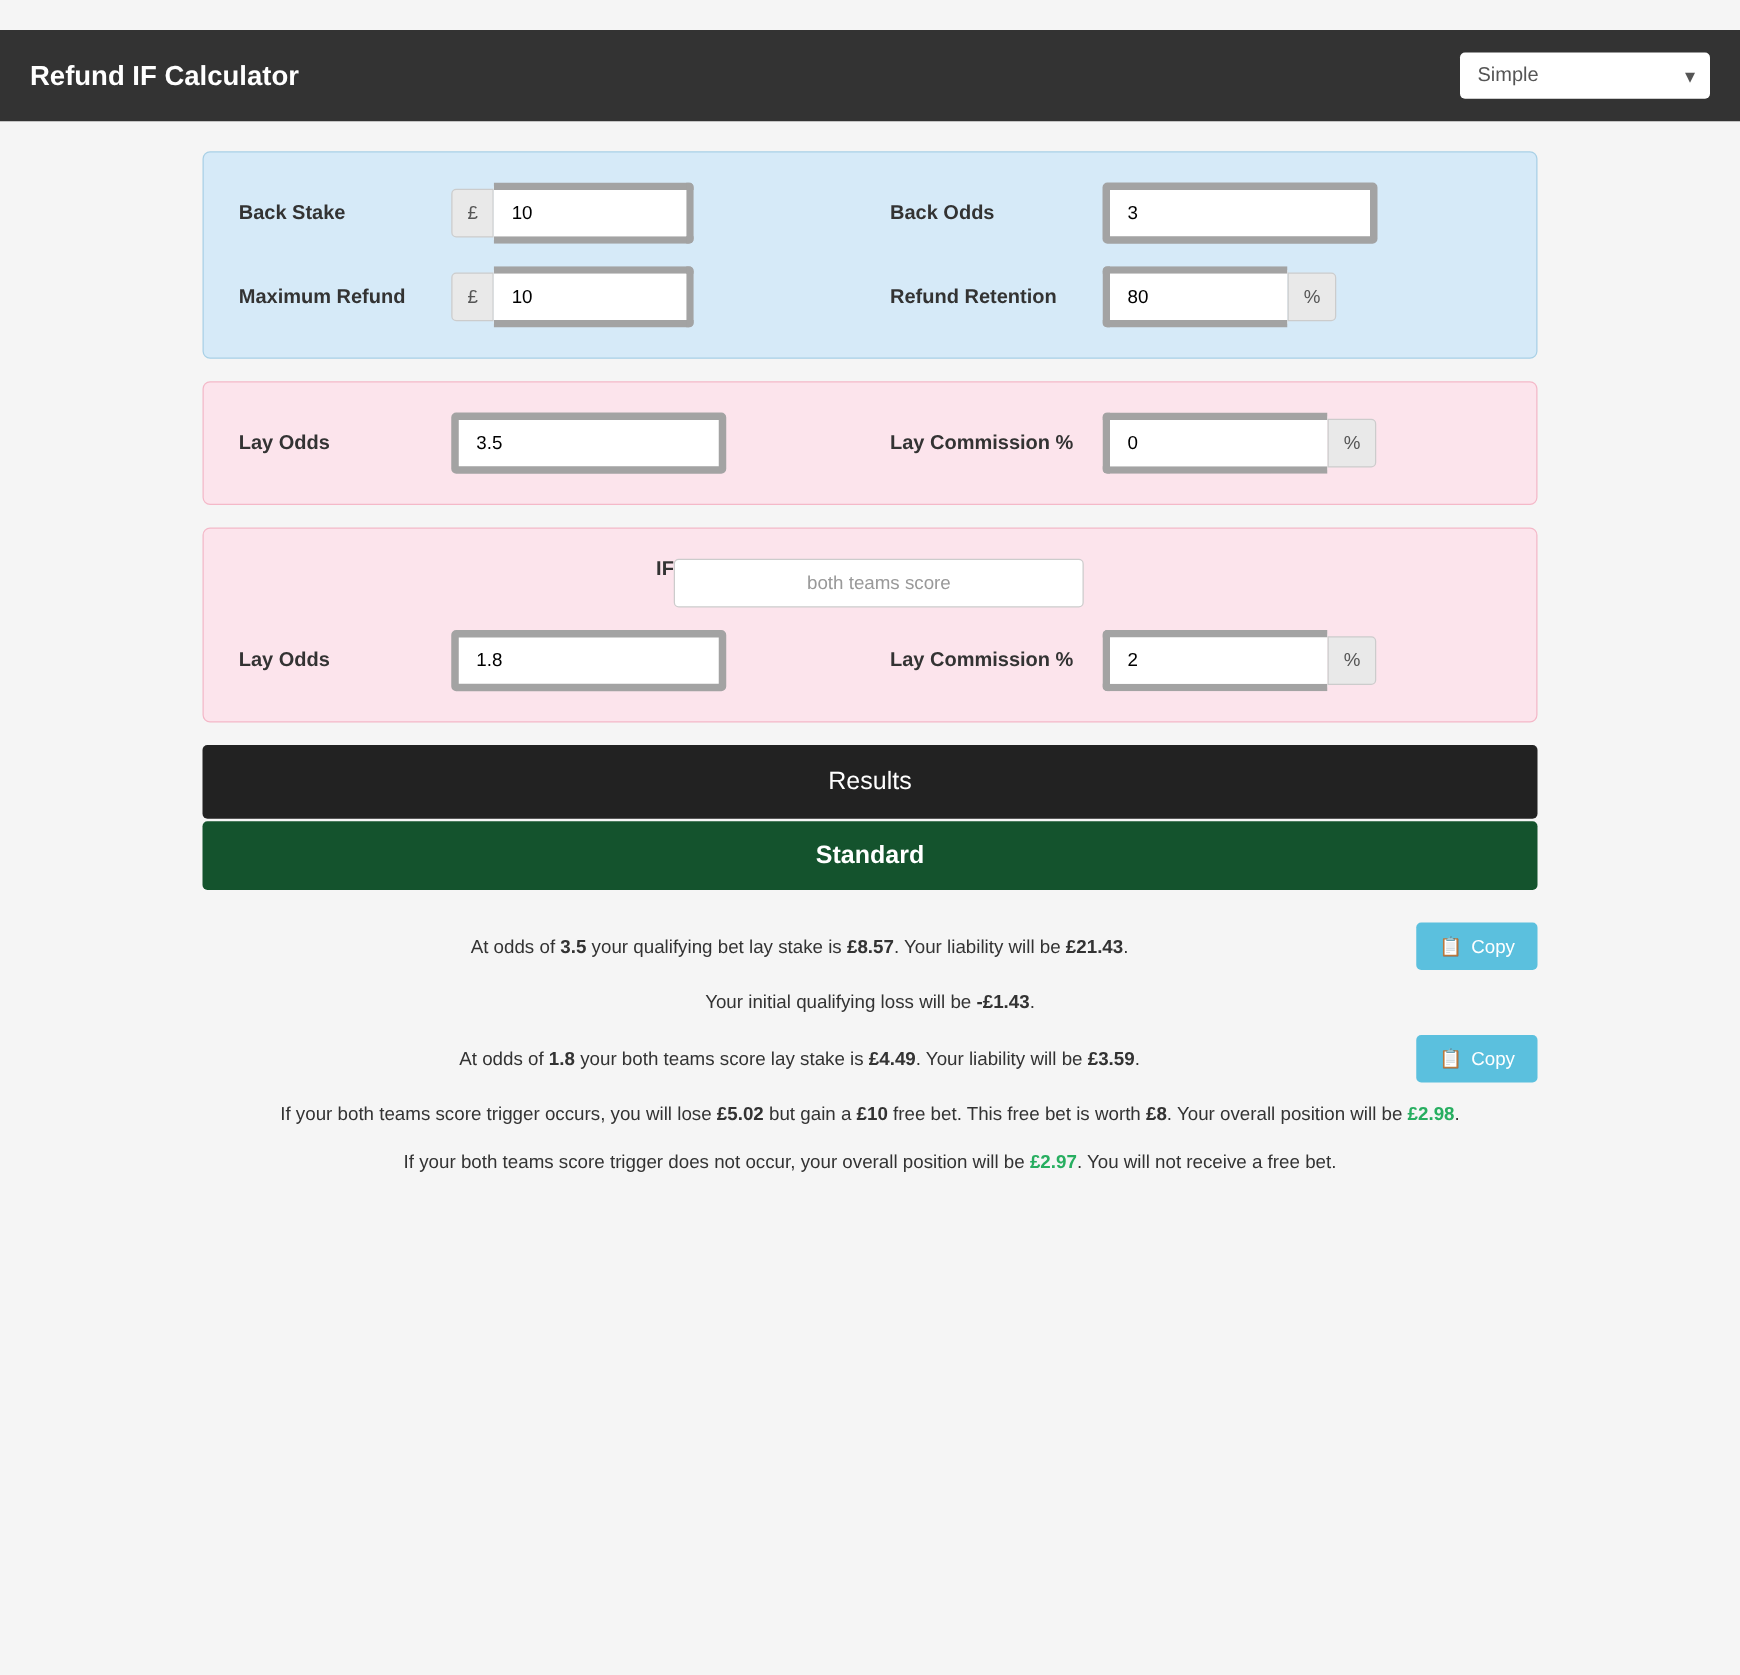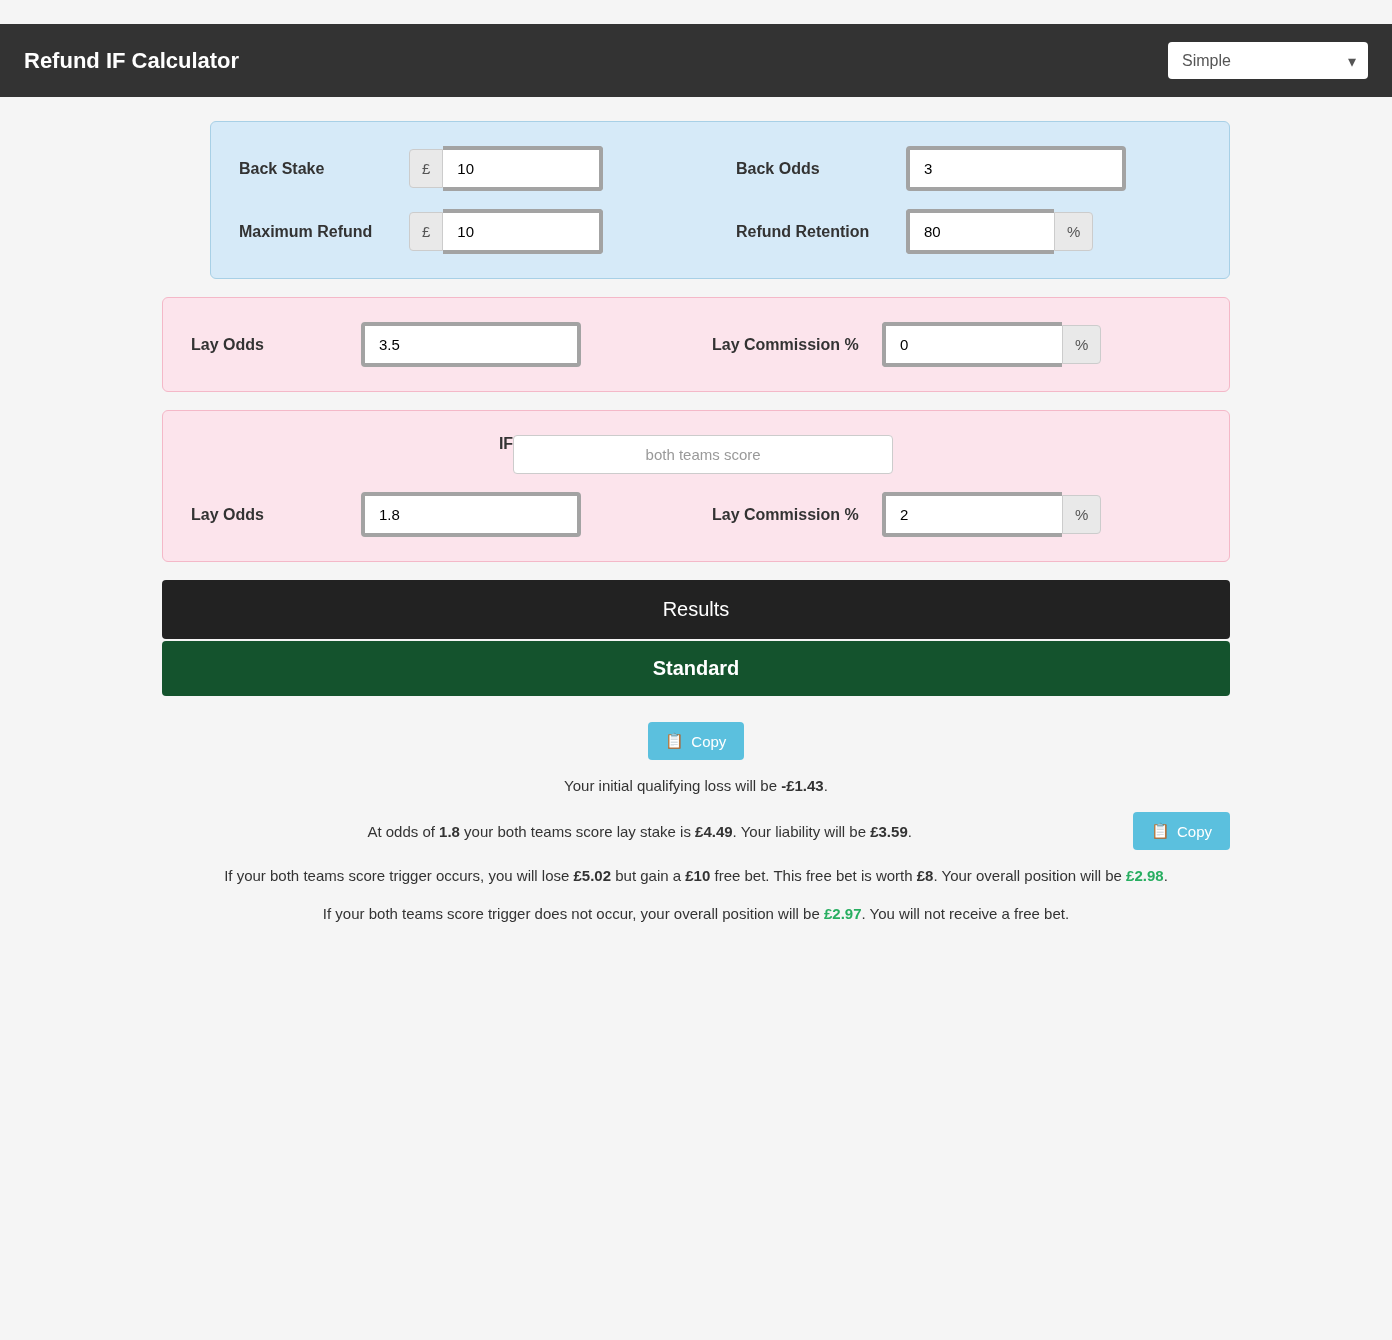--- a/index.html
+++ b/index.html
@@ -45,21 +45,20 @@
     .main { max-width: 1100px; margin: 24px auto; padding: 0 16px; }
 
     .card {
       border-radius: 6px;
       padding: 24px 28px;
       margin-bottom: 18px;
     }
     .card-blue {
       background: #d6eaf8;
       border: 1.5px solid #a8d0e6;
-      margin-left: 48px;
     }
     .card-pink {
       background: #fce4ec;
       border: 1.5px solid #f4b8c8;
     }
 
     .form-row {
       display: flex;
       align-items: center;
       margin-bottom: 18px;
@@ -88,21 +87,21 @@
     }
     .input-suffix {
       background: #e9e9e9;
       border: 1px solid #ccc;
       padding: 10px 12px;
       border-radius: 0 4px 4px 0;
       color: #555;
       font-size: 15px;
     }
     .input-field {
-      border: 4px solid #a3a3a3;
+      border: 6px solid #a3a3a3;
       padding: 10px 14px;
       font-size: 15px;
       outline: none;
       background: #fff;
     }
     .input-field.with-prefix { border-left: none; border-radius: 0 4px 4px 0; }
     .input-field.with-suffix { border-right: none; border-radius: 4px 0 0 4px; }
     .input-field.standalone { border-radius: 4px; }
     .input-group { display: flex; align-items: center; }
 
@@ -117,21 +116,21 @@
       font-weight: bold;
       font-size: 16px;
     }
     .if-input {
       border: 1px solid #ccc;
       padding: 10px 20px;
       font-size: 15px;
       border-radius: 4px;
       background: #fff;
       text-align: center;
-      width: 380px;
+      width: 328px;
       color: #999;
     }
 
     .results-bar {
       background: #222;
       color: #fff;
       text-align: center;
       padding: 18px;
       font-size: 20px;
       font-weight: normal;
@@ -264,20 +263,23 @@
     </div>
   </div>
 
   <div class="results-bar">Results</div>
 
   <div class="standard-bar">Standard</div>
 
   <div class="results-content">
 
     <div class="copy-row">
+      <span class="copy-text">
+        At odds of <strong>3.5</strong> your qualifying bet lay stake is <strong>£8.57</strong>. Your liability will be <strong>£21.43</strong>.
+      </span>
       <button class="copy-btn">
         <span>📋</span>
         <span>Copy</span>
       </button>
     </div>
 
     <div class="result-line">
       Your initial qualifying loss will be <strong><span>-£1.43</span></strong>.
     </div>
 

